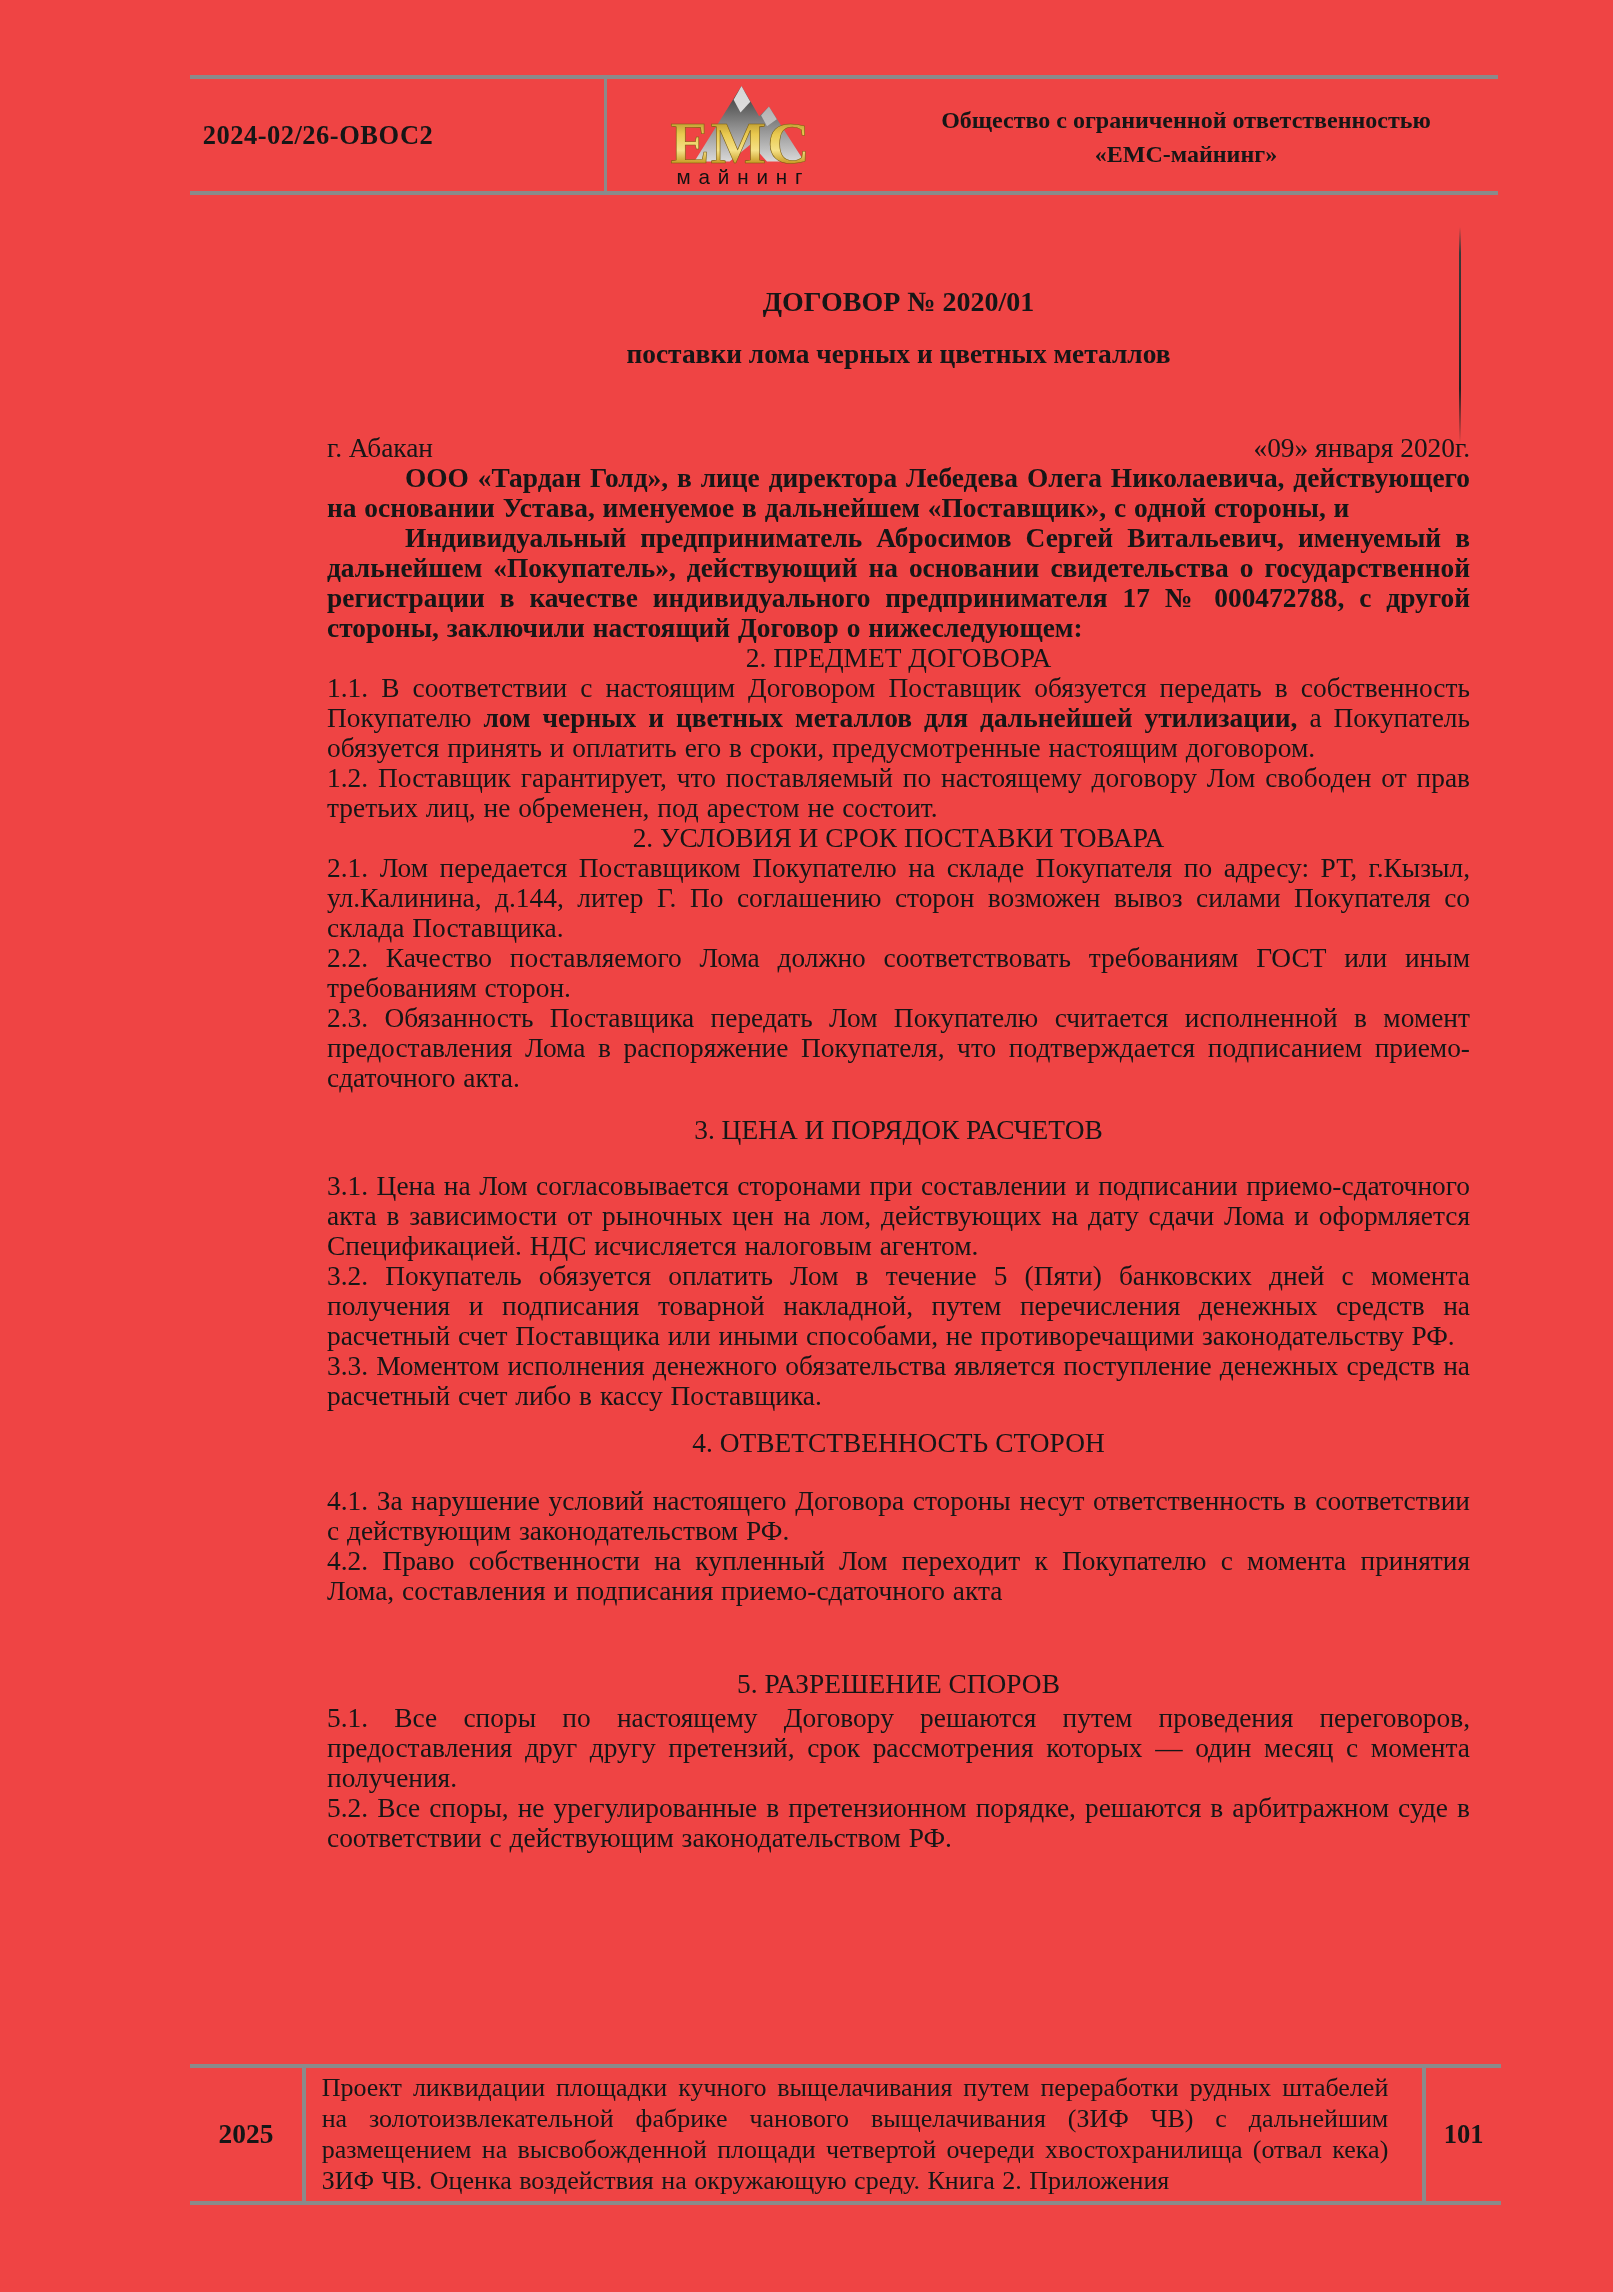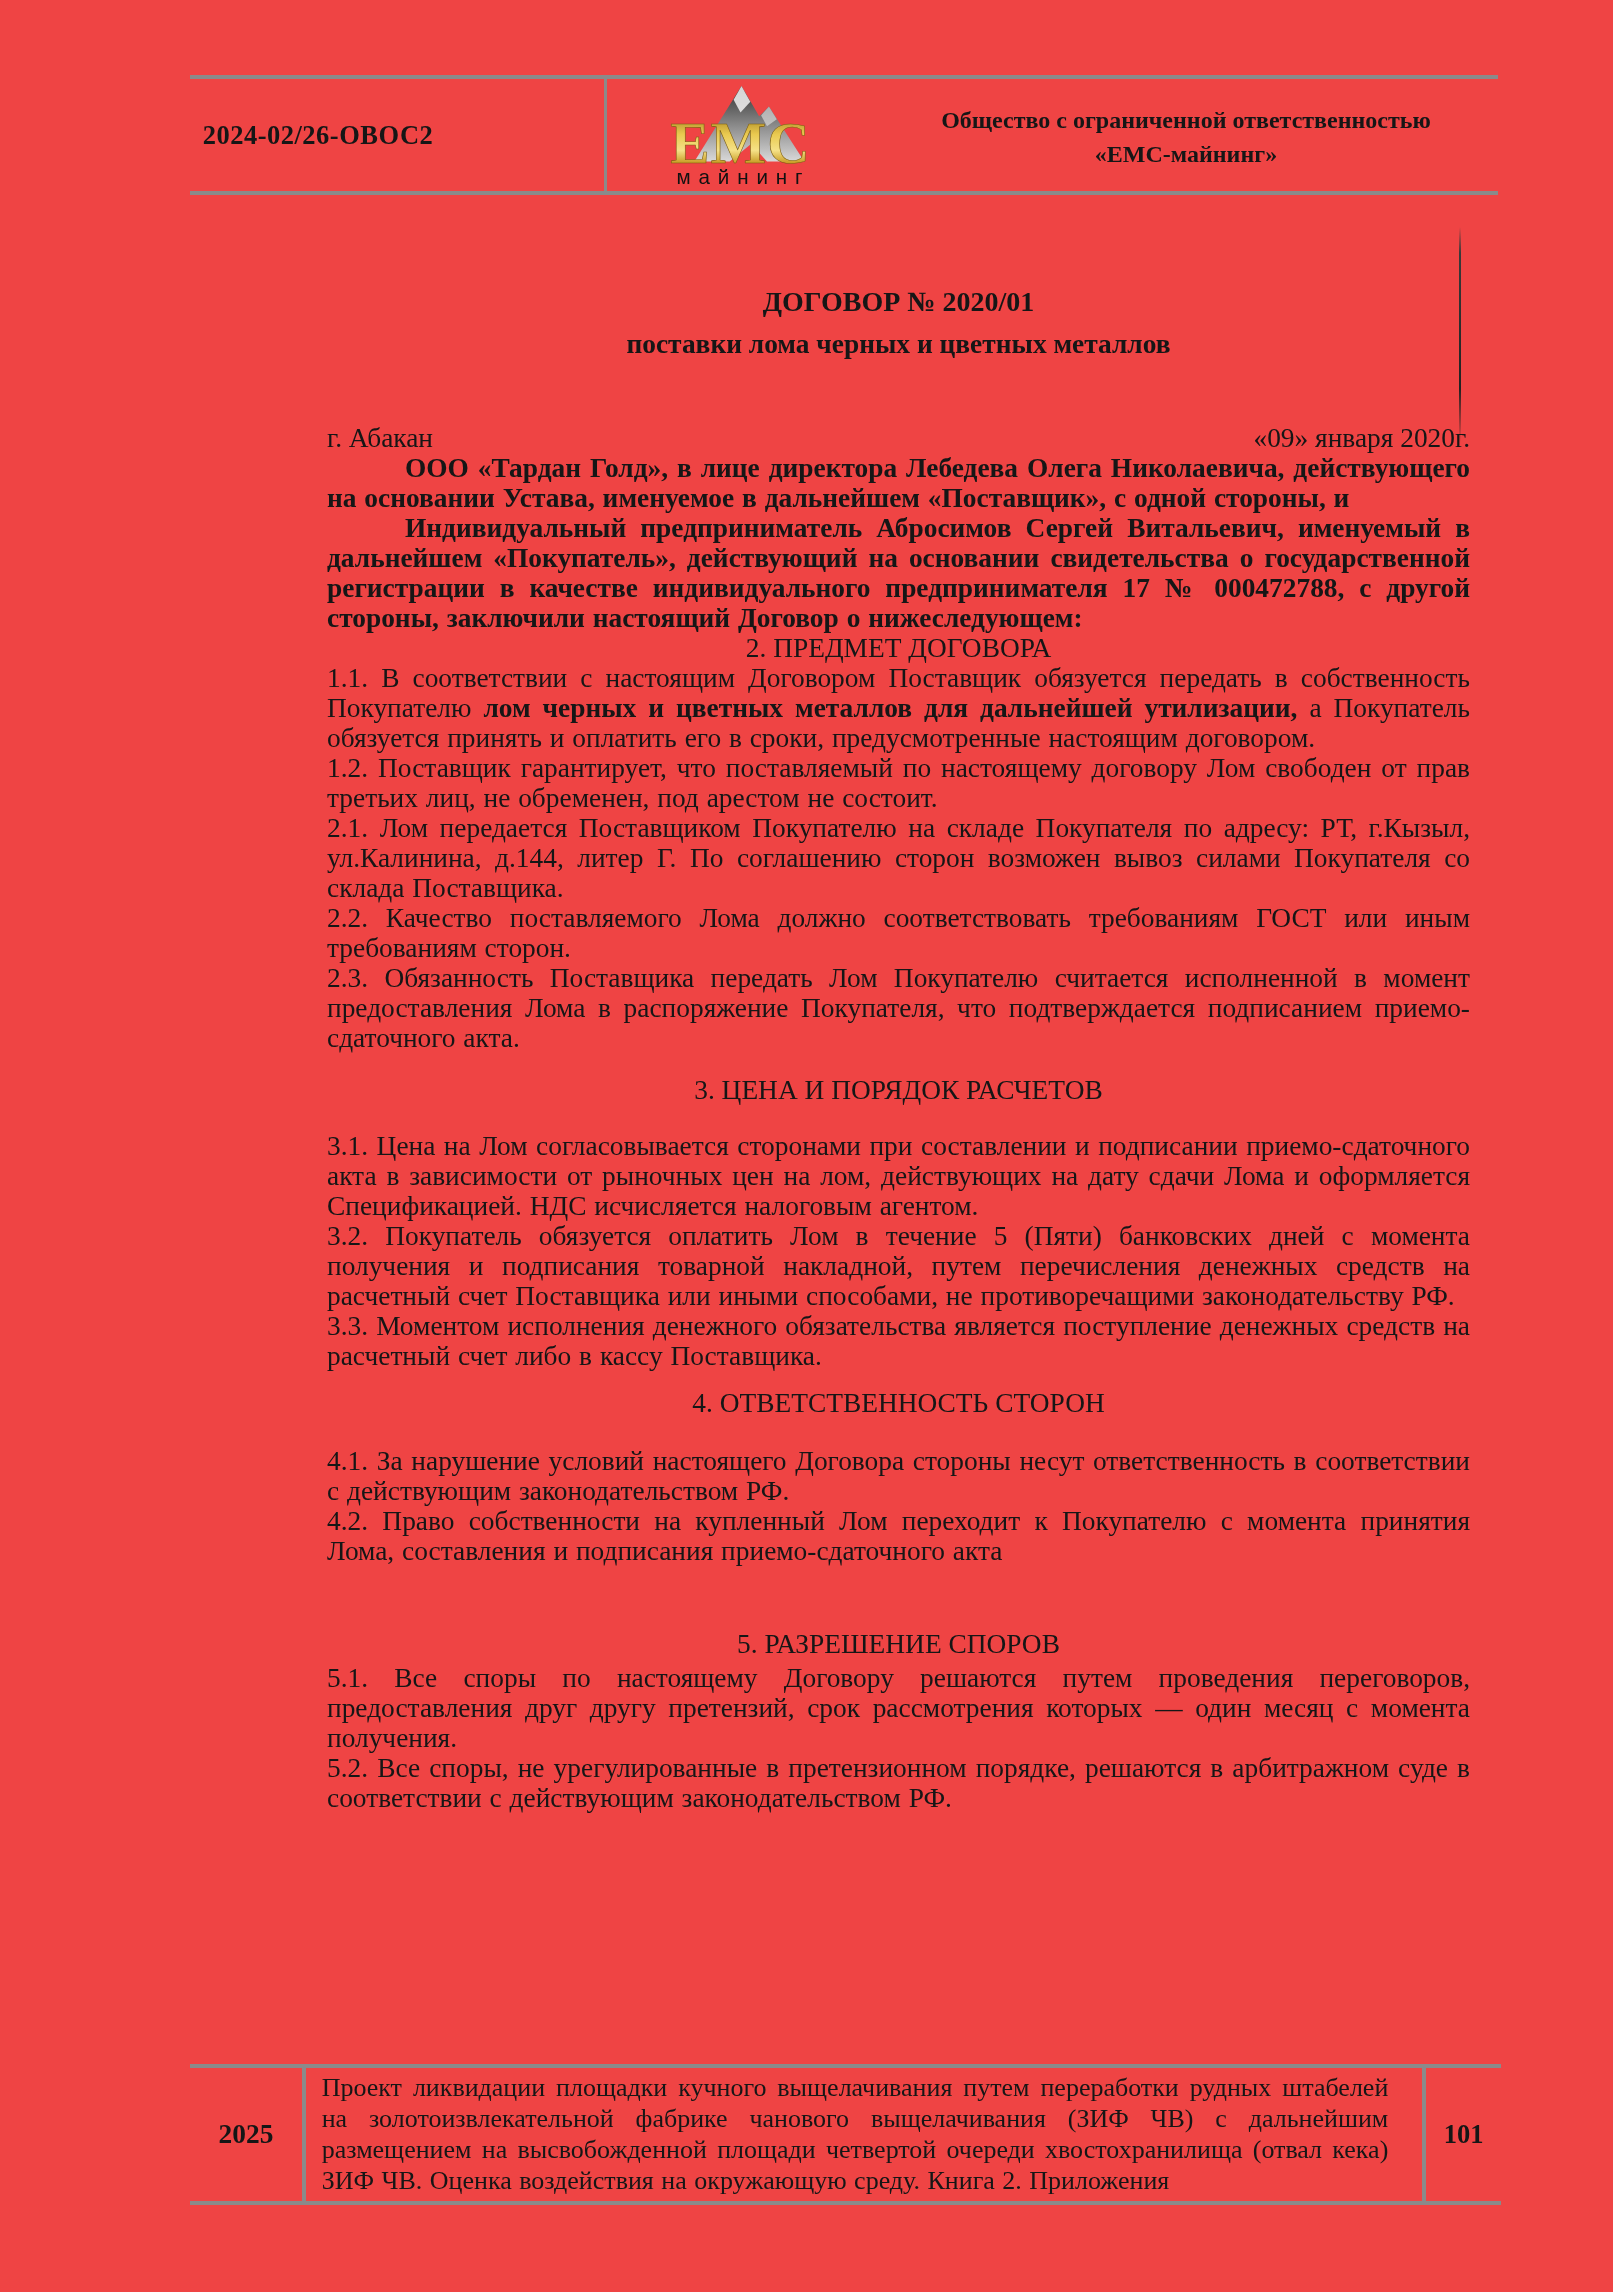--- a/index.html
+++ b/index.html
@@ -24,21 +24,21 @@
   }
   .hdr-logo-cell { width:267px; display:flex; align-items:center; justify-content:center; }
   .hdr-org-cell  {
     flex:1; text-align:center; padding-top:24px;
     font-weight:bold; font-size:24px; line-height:34px;
   }
 
   
   .body-flow { position:absolute; left:327px; top:287px; width:1143px; }
   .c-title    { text-align:center; font-weight:bold; font-size:28px; line-height:29px; }
-  .c-subtitle { text-align:center; font-weight:bold; font-size:27.4px; line-height:29px; margin-top:14px; }
+  .c-subtitle { text-align:center; font-weight:bold; font-size:27.4px; line-height:29px; margin-top:24px; }
   .dateline   { display:flex; justify-content:space-between; margin-top:64px; font-size:27.4px; line-height:30px; }
   .body-flow p {
     margin:0; font-size:27.4px; line-height:30px;
     text-align:justify; word-spacing:1px;
   }
   .p-indent { text-indent:78px;font-weight:bold; }
   .p-first  { margin-top:52px; }
   .sec { font-size:27.4px; line-height:30px; text-align:center; font-weight:normal; }
   .sec-3 { margin:21.6px 0 26.5px 0; }
   .sec-4 { margin:16.7px 0 28px 0; }
@@ -120,20 +120,21 @@
       <span>«09» января 2020г.</span>
     </div>
 
     <p class="p-indent p-first"><b>ООО «Тардан Голд»,</b><span>  в лице директора Лебедева Олега Николаевича, действующего на основании Устава, именуемое в дальнейшем «Поставщик», с одной стороны, и</span></p>
     <p class="p-indent"><b>Индивидуальный предприниматель Абросимов Сергей Витальевич,</b><span> именуемый в дальнейшем «Покупатель», действующий на основании свидетельства о государственной регистрации в качестве индивидуального предпринимателя 17 № 000472788, с другой стороны, заключили настоящий Договор о нижеследующем:</span></p>
 
     <div class="sec">2. ПРЕДМЕТ ДОГОВОРА</div>
     <p><span>1.1. В соответствии с настоящим Договором Поставщик обязуется передать в собственность Покупателю </span><b>лом черных и цветных металлов для дальнейшей утилизации,</b><span> а Покупатель обязуется принять и оплатить его в сроки, предусмотренные настоящим договором.</span></p>
     <p><span>1.2. Поставщик гарантирует, что поставляемый по настоящему договору Лом свободен от прав третьих лиц, не обременен, под арестом не состоит.</span></p>
 
+    <div class="sec">2. УСЛОВИЯ И СРОК ПОСТАВКИ ТОВАРА</div>
     <p><span>2.1. Лом передается Поставщиком Покупателю на складе Покупателя по адресу: РТ, г.Кызыл, ул.Калинина, д.144, литер Г. По соглашению сторон возможен вывоз силами Покупателя со склада Поставщика.</span></p>
     <p><span>2.2. Качество поставляемого Лома должно соответствовать требованиям ГОСТ или иным требованиям сторон.</span></p>
     <p><span>2.3. Обязанность Поставщика передать Лом Покупателю считается исполненной в момент предоставления Лома в распоряжение Покупателя, что подтверждается подписанием приемо-сдаточного акта.</span></p>
 
     <div class="sec sec-3">3. ЦЕНА И ПОРЯДОК РАСЧЕТОВ</div>
     <p><span>3.1. Цена на Лом согласовывается сторонами при составлении и подписании приемо-сдаточного акта в зависимости от рыночных цен на лом, действующих на дату сдачи Лома и оформляется Спецификацией. НДС исчисляется налоговым агентом.</span></p>
     <p><span>3.2. Покупатель обязуется оплатить Лом в течение 5 (Пяти) банковских дней с момента получения и подписания товарной накладной, путем перечисления денежных средств на расчетный счет Поставщика или иными способами, не противоречащими законодательству РФ.</span></p>
     <p><span>3.3. Моментом исполнения денежного обязательства является поступление денежных средств на расчетный счет либо в кассу Поставщика.</span></p>
 
     <div class="sec sec-4">4. ОТВЕТСТВЕННОСТЬ СТОРОН</div>

